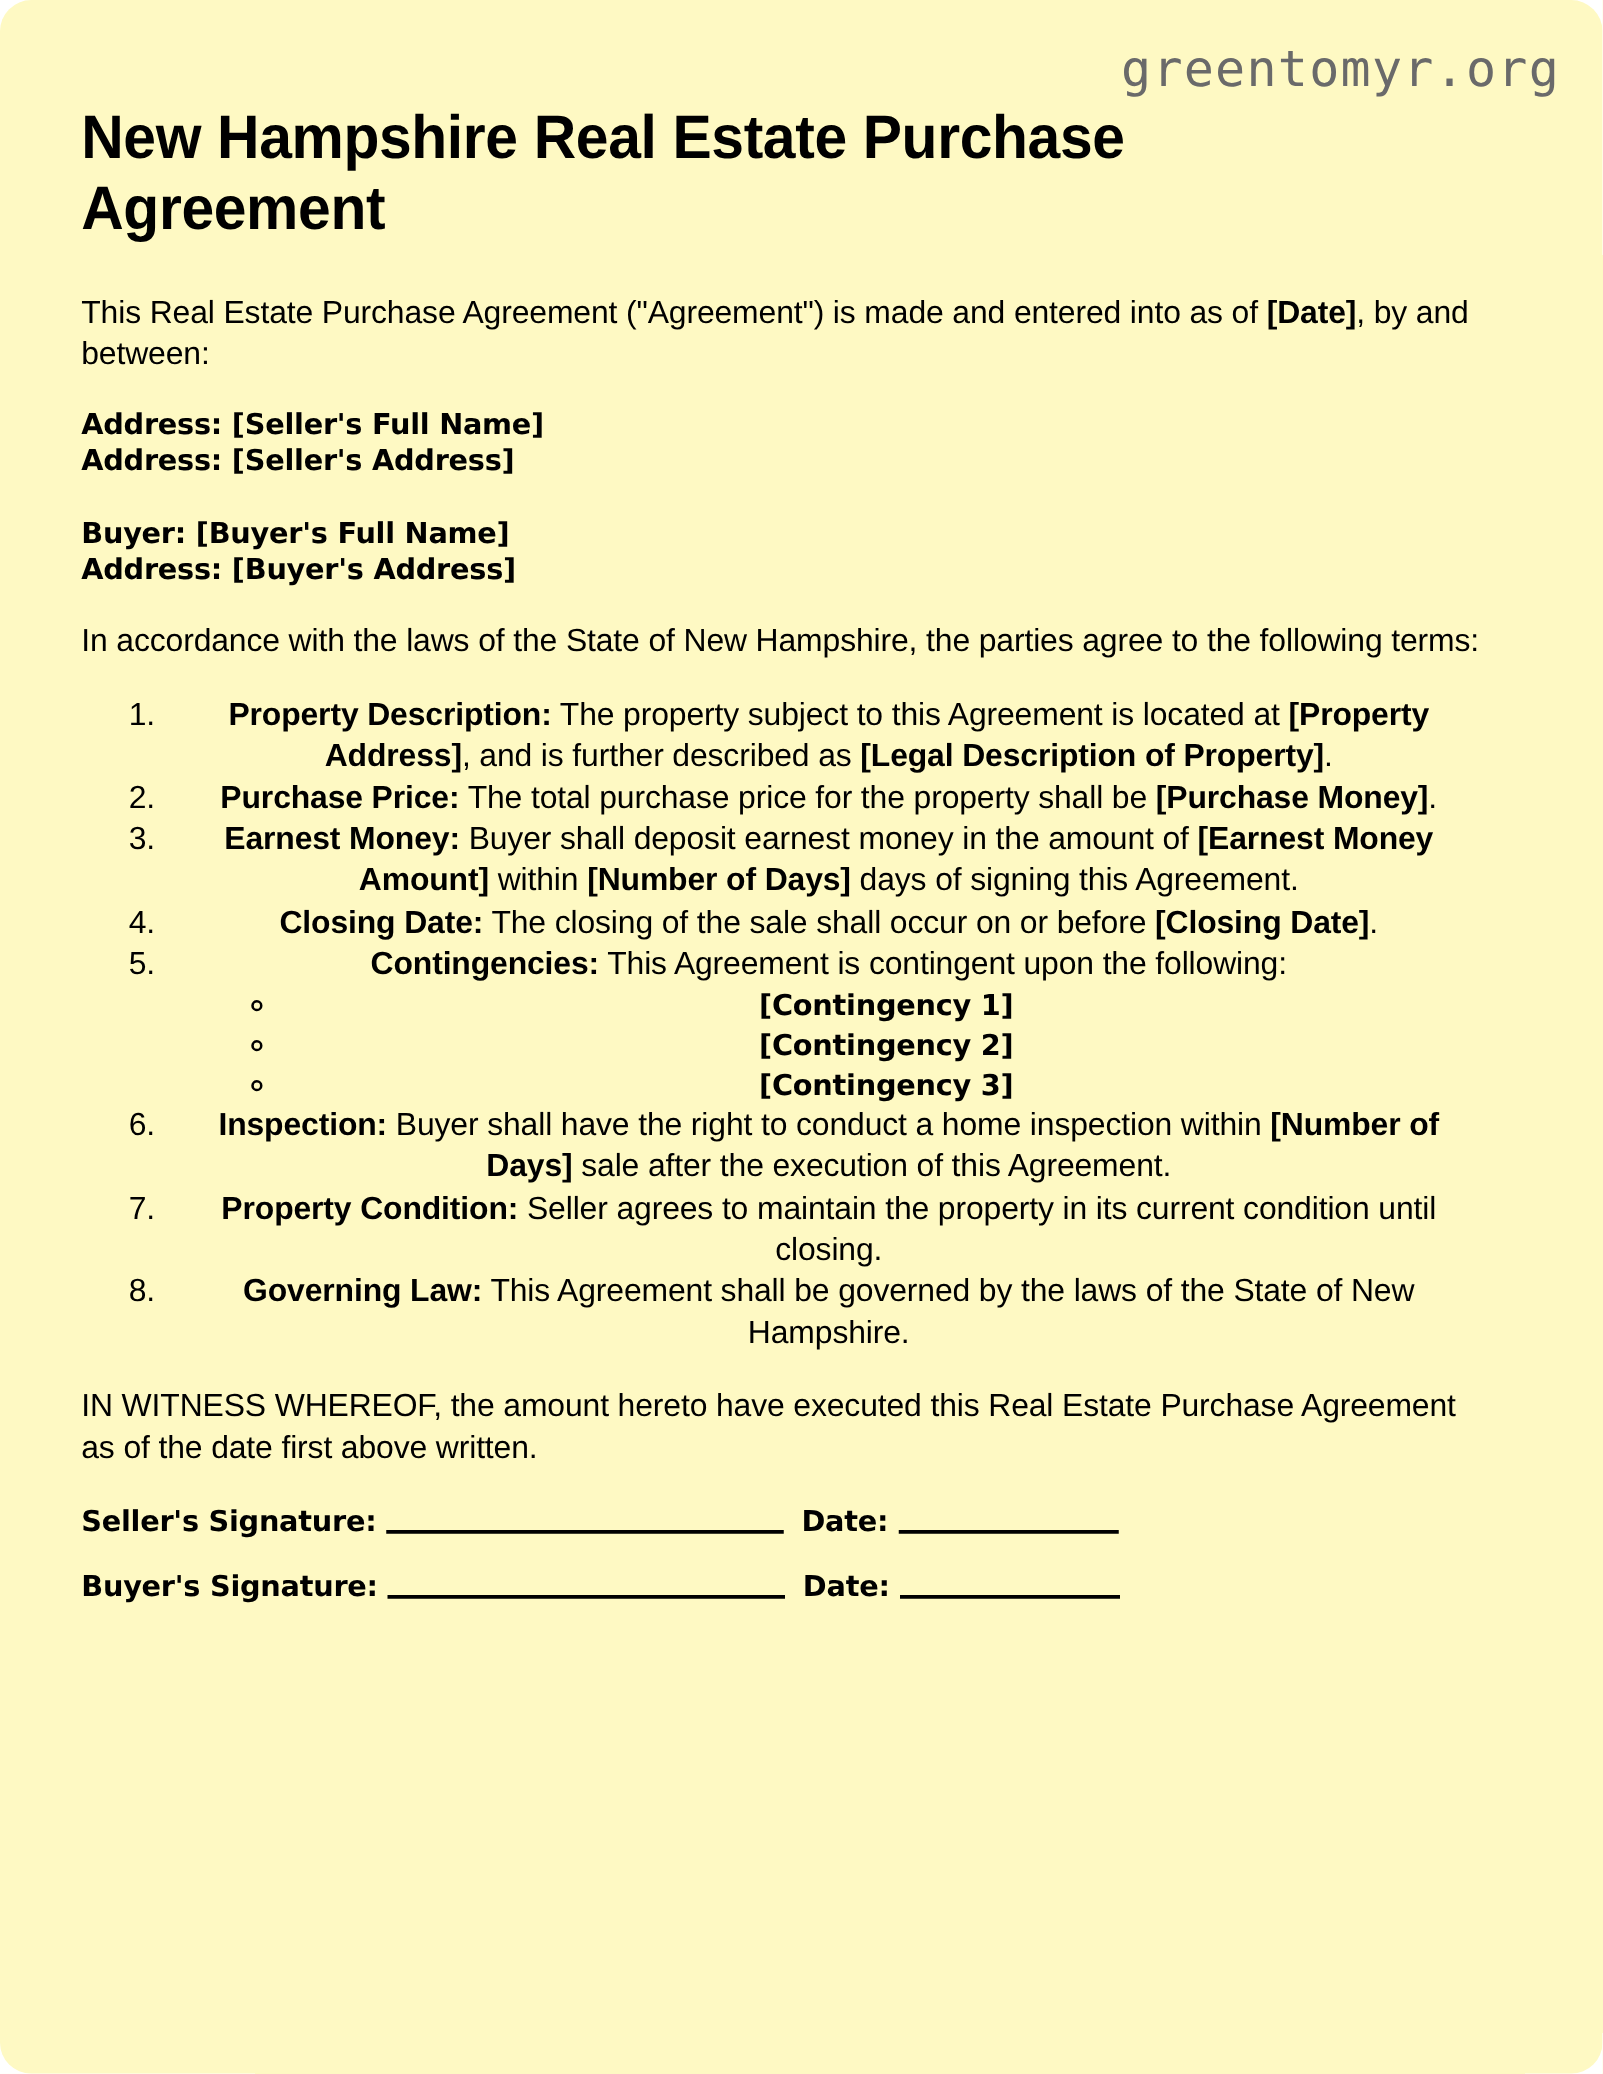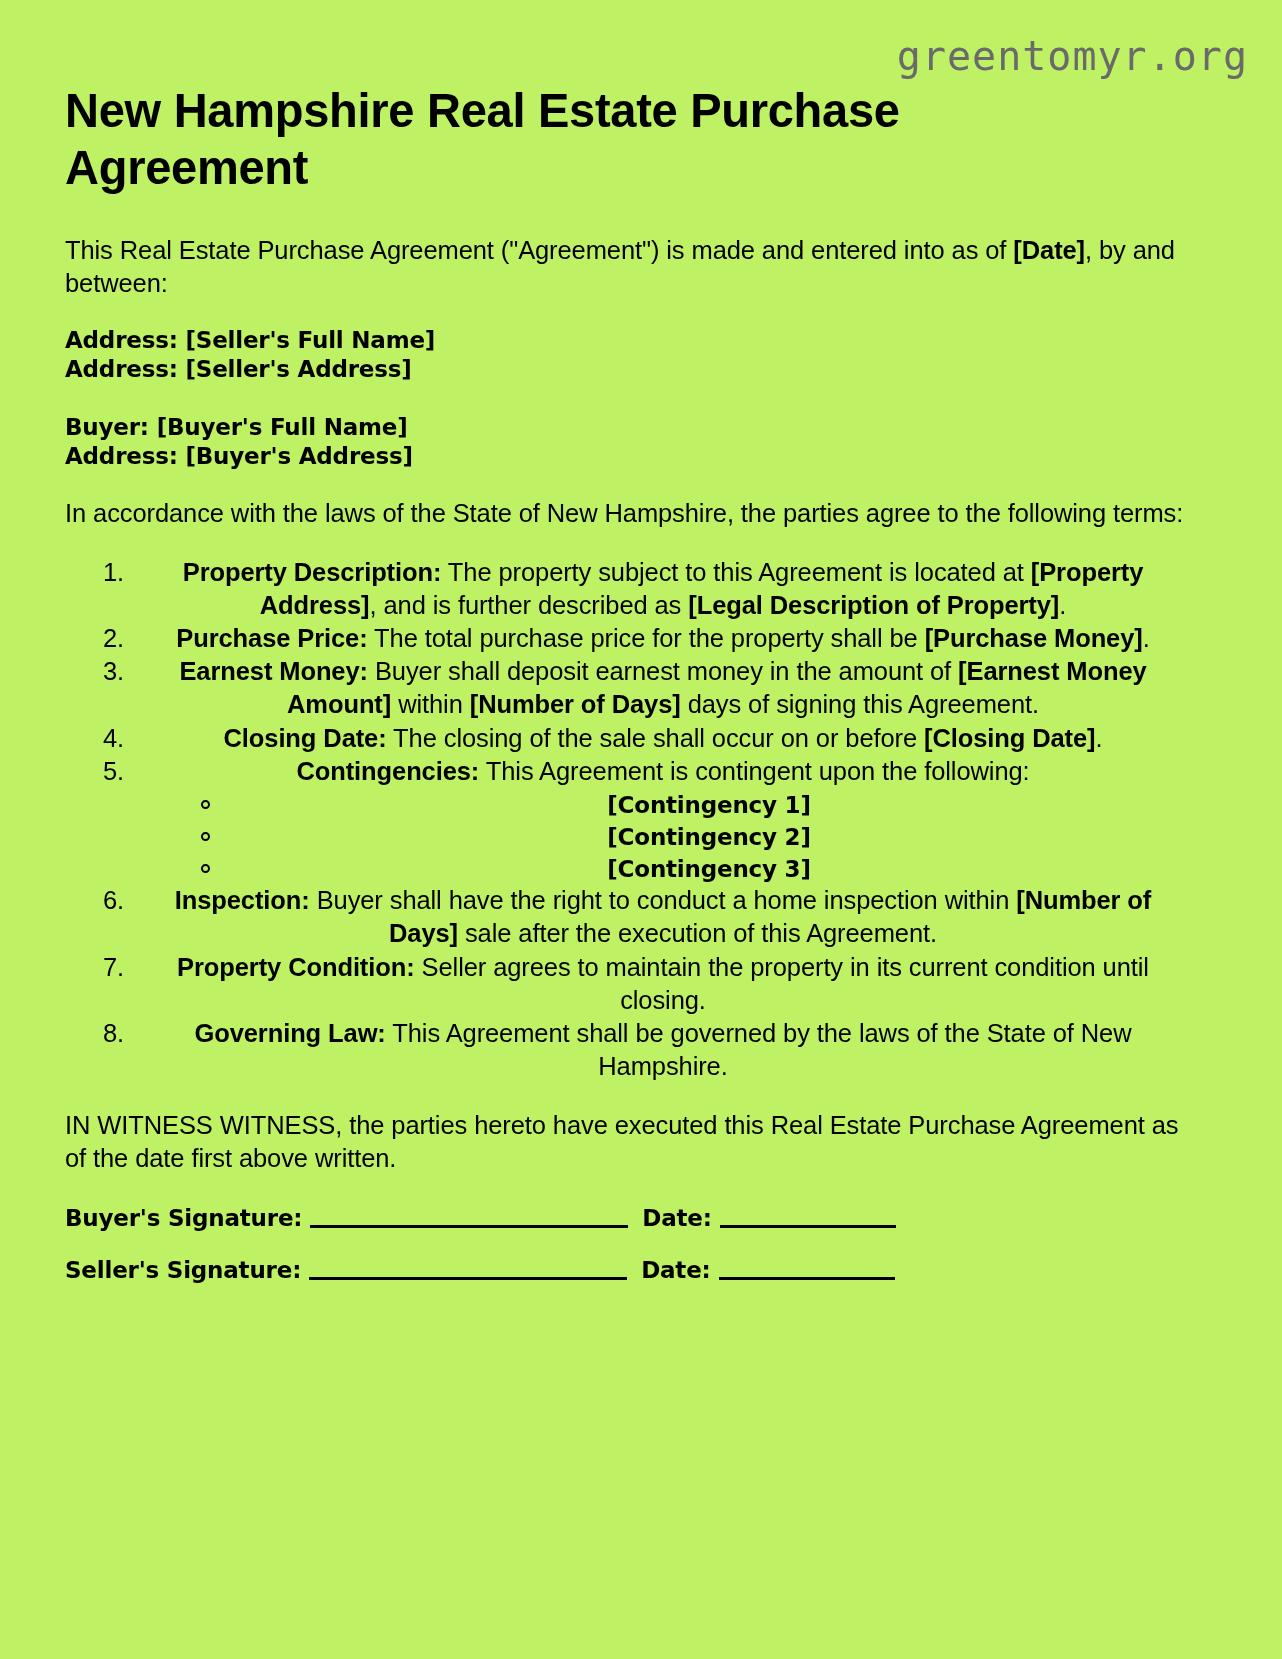--- a/index.html
+++ b/index.html
@@ -15,21 +15,22 @@
     font-family: "Liberation Sans", "DejaVu Sans", sans-serif;
     color: #000000;
     -webkit-font-smoothing: antialiased;
   }
 
   .page {
     position: absolute;
     left: 0; top: 0;
     width: 1282px;
     height: 1659px;
-    background: #bef264;
+    background: #fef9c3;
+    border-radius: 25px;
   }
 
   
   .watermark {
     position: absolute;
     top: 36px;
     right: 34px;
     font-family: "DejaVu Sans Mono", "Liberation Mono", monospace;
     font-size: 40px;
     letter-spacing: 1px;
@@ -176,21 +177,21 @@
         <li><b>Contingencies:</b><span> This Agreement is contingent upon the following:</span><ul class="sub">
             <li><span class="hollow-bullet"></span><b class="wide">[Contingency 1]</b></li>
             <li><span class="hollow-bullet"></span><b class="wide">[Contingency 2]</b></li>
             <li><span class="hollow-bullet"></span><b class="wide">[Contingency 3]</b></li>
           </ul></li>
         <li><b>Inspection:</b><span> Buyer shall have the right to conduct a home inspection within </span><b>[Number of Days]</b><span> sale after the execution of this Agreement.</span></li>
         <li><b>Property Condition:</b><span> Seller agrees to maintain the property in its current condition until closing.</span></li>
         <li><b>Governing Law:</b><span> This Agreement shall be governed by the laws of the State of New Hampshire.</span></li>
       </ol>
 
-    <p class="para">IN WITNESS WITNESS, the parties hereto have executed this Real Estate Purchase Agreement as of the date first above written.</p>
+    <p class="para">IN WITNESS WHEREOF, the amount hereto have executed this Real Estate Purchase Agreement as of the date first above written.</p>
 
     <div class="sig-block">
+      <div class="sig-row"><span>Seller's Signature:</span><span class="sig-rule long"></span><span>Date:</span><span class="sig-rule short"></span></div>
       <div class="sig-row"><span>Buyer's Signature:</span><span class="sig-rule long"></span><span>Date:</span><span class="sig-rule short"></span></div>
-      <div class="sig-row"><span>Seller's Signature:</span><span class="sig-rule long"></span><span>Date:</span><span class="sig-rule short"></span></div>
     </div>
 
   </div>
 </div>
 
 </body></html>

